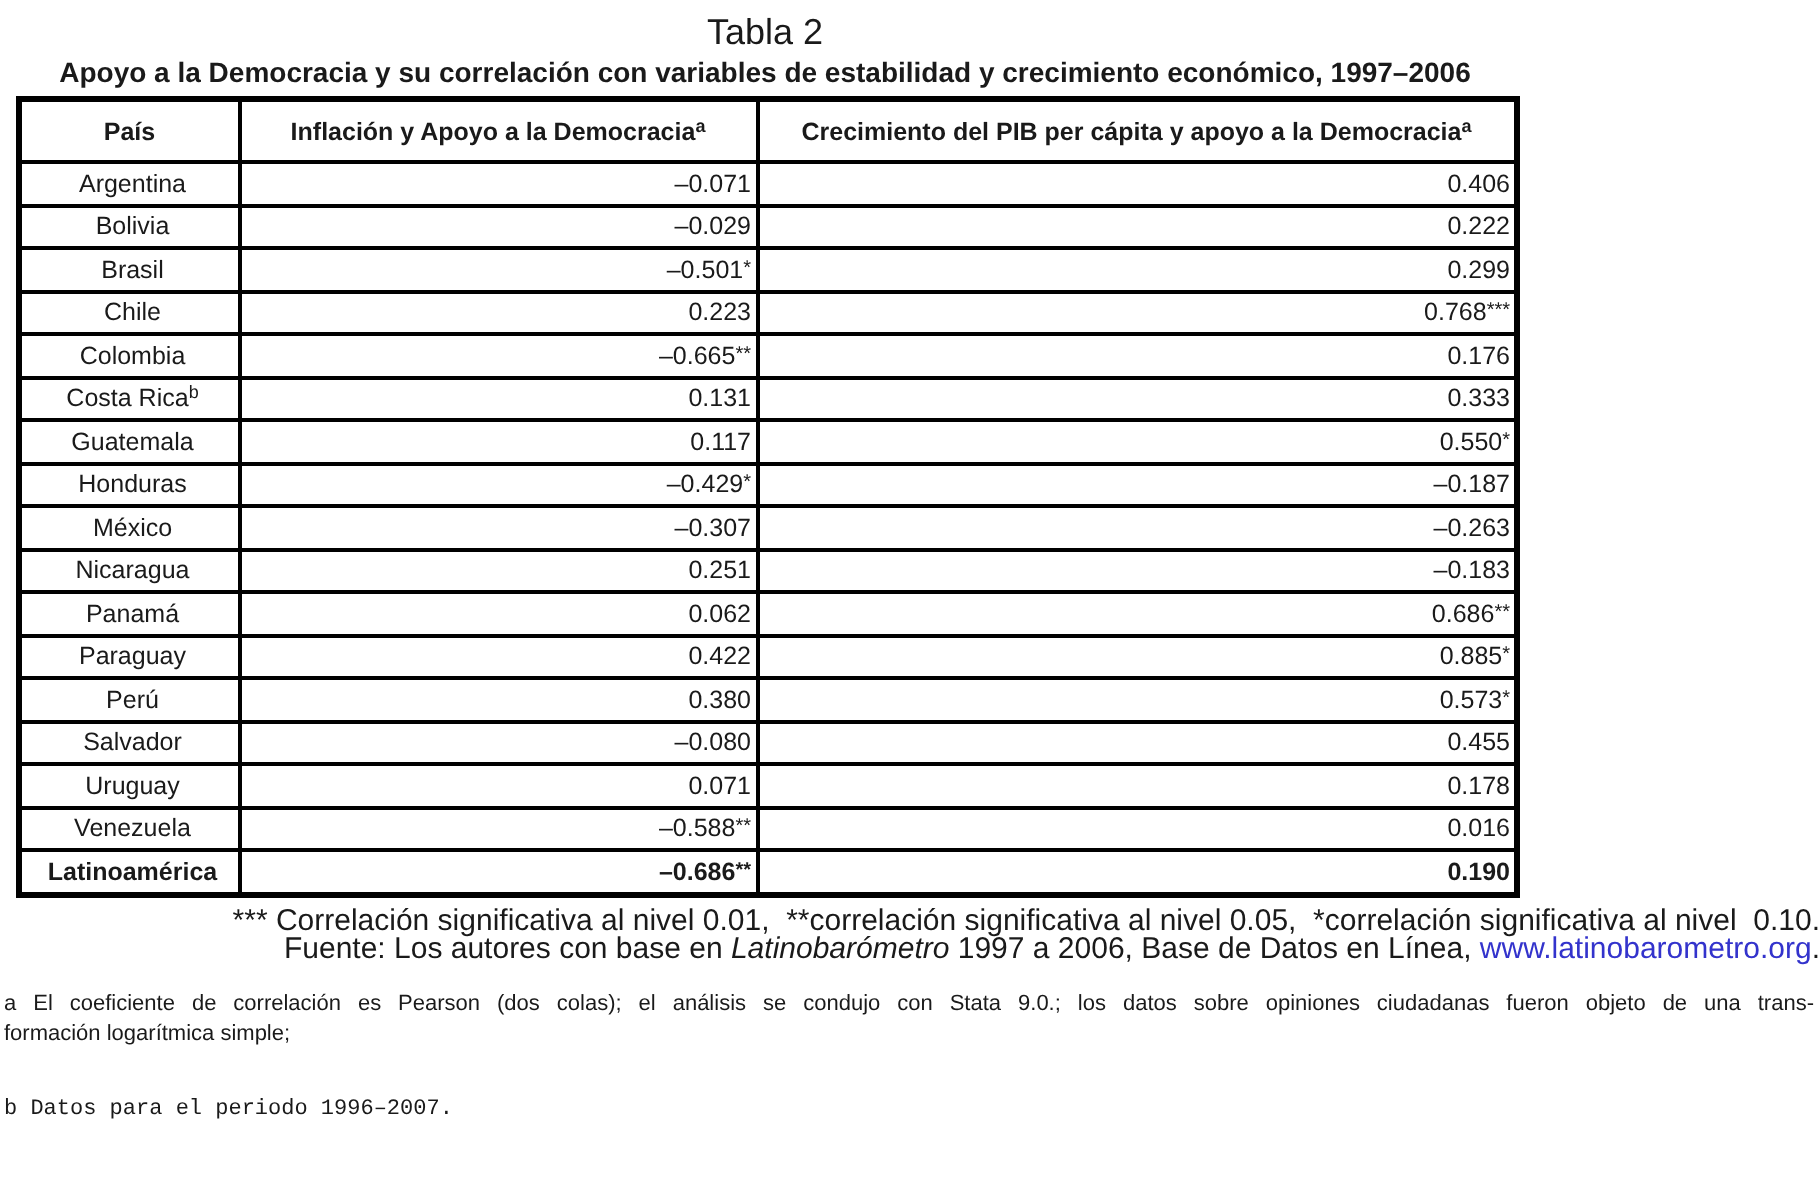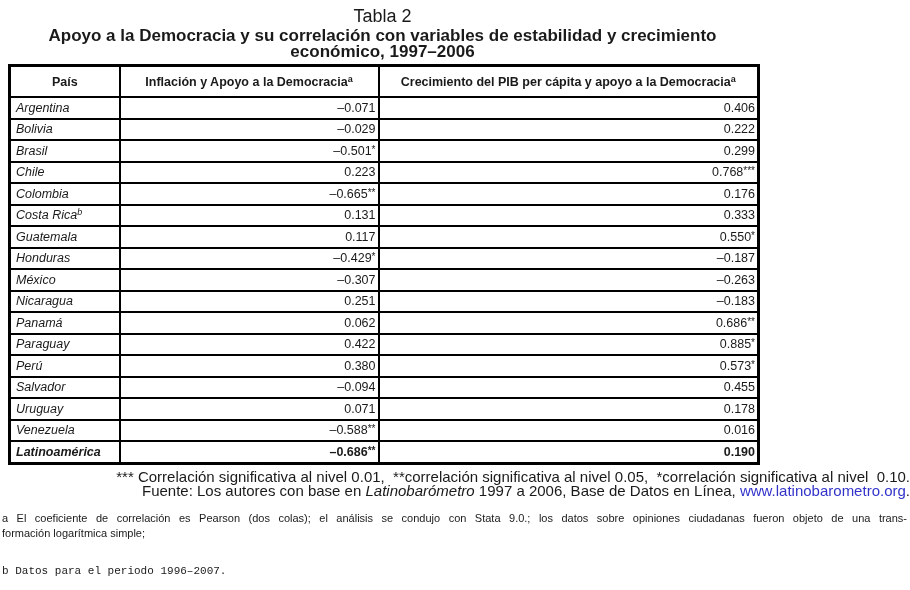--- a/index.html
+++ b/index.html
@@ -3,34 +3,34 @@
 <meta charset="utf-8">
 <style>
   html, body { margin:0; padding:0; }
   body {
     width:910px; height:590px; background:#ffffff;
     font-family:"Liberation Sans", sans-serif; color:#1a1a1a;
     overflow:hidden; position:relative;
   }
   .header-block { width:749px; margin:8px 0 0 8px; text-align:center; }
   .doc-title   { font-weight:normal; font-size:18px; line-height:16px; }
-  .doc-subtitle{ font-weight:bold; font-size:17px; line-height:16px; margin-top:4px; }
+  .doc-subtitle{ font-weight:bold; font-size:14px; line-height:16px; margin-top:4px; }
 
   table.data-table {
     border-collapse:collapse; table-layout:fixed;
     margin:4px 0 0 8px; width:749px;
     border:3px solid #000;
   }
   .data-table th, .data-table td { border:2px solid #000; overflow:hidden; }
   .data-table th {
     font-weight:bold; font-size:12.5px; height:29px;
     text-align:center; white-space:nowrap; padding:0 2px;
   }
   .data-table td { font-size:12.5px; height:19.5px; padding:0 2px; }
-  td.country-cell { text-align:left; padding-left:5px; white-space:nowrap;font-style:italic; }
+  td.country-cell { text-align:center; padding-left:5px; white-space:nowrap; }
   td.value-cell   { text-align:right; white-space:nowrap; }
   tr.bold-row td  { font-weight:bold; }
   .sup   { font-size:9px;  vertical-align:4px; line-height:0; }
   .stars { font-size:10px; vertical-align:2px; line-height:0; }
 
   .footnote-block { margin-top:5px; width:100%; text-align:right; font-size:15px; line-height:14px; color:#1a1a1a; }
   .sig-line { white-space:pre; }
   .fuente-italic { font-style:italic; }
   .fuente-link { color:#3333cc; }
 
@@ -120,21 +120,21 @@
         <td class="value-cell"><span>0.422</span></td>
         <td class="value-cell"><span>0.885</span><span class="stars">*</span></td>
       </tr>
       <tr>
         <td class="country-cell"><span>Perú</span></td>
         <td class="value-cell"><span>0.380</span></td>
         <td class="value-cell"><span>0.573</span><span class="stars">*</span></td>
       </tr>
       <tr>
         <td class="country-cell"><span>Salvador</span></td>
-        <td class="value-cell"><span>–0.094</span></td>
+        <td class="value-cell"><span>–0.080</span></td>
         <td class="value-cell"><span>0.455</span></td>
       </tr>
       <tr>
         <td class="country-cell"><span>Uruguay</span></td>
         <td class="value-cell"><span>0.071</span></td>
         <td class="value-cell"><span>0.178</span></td>
       </tr>
       <tr>
         <td class="country-cell"><span>Venezuela</span></td>
         <td class="value-cell"><span>–0.588</span><span class="stars">**</span></td>

